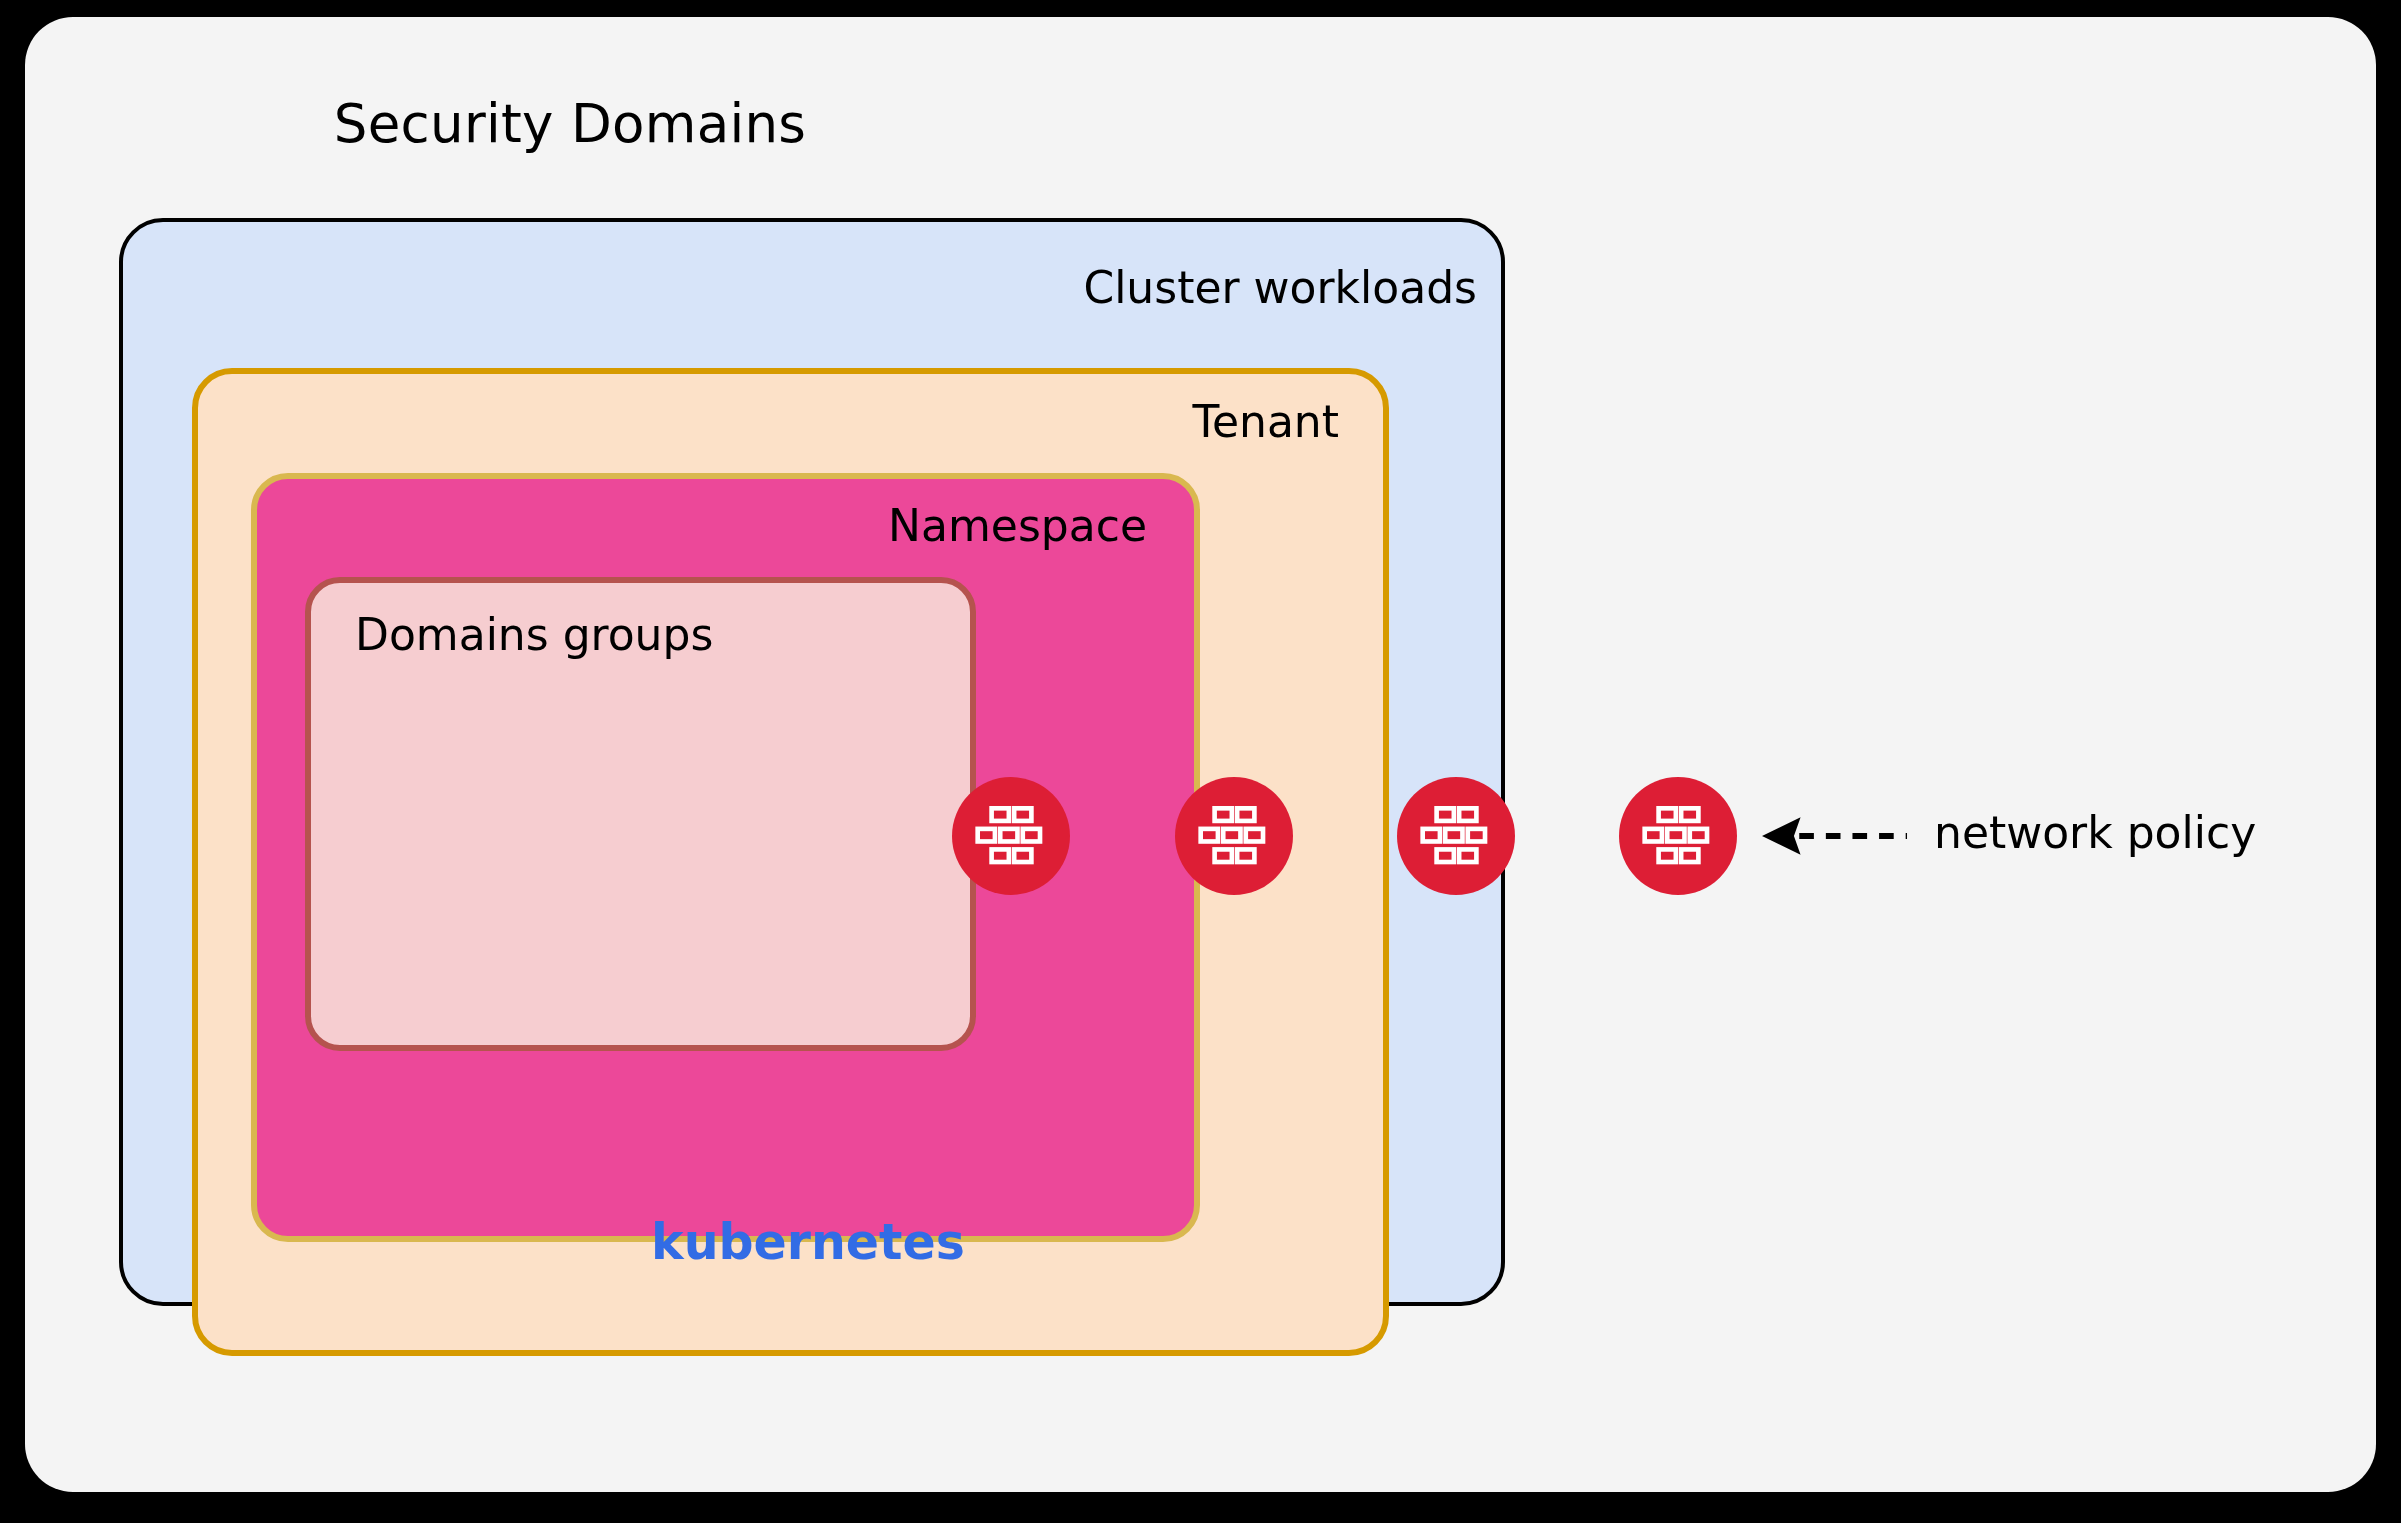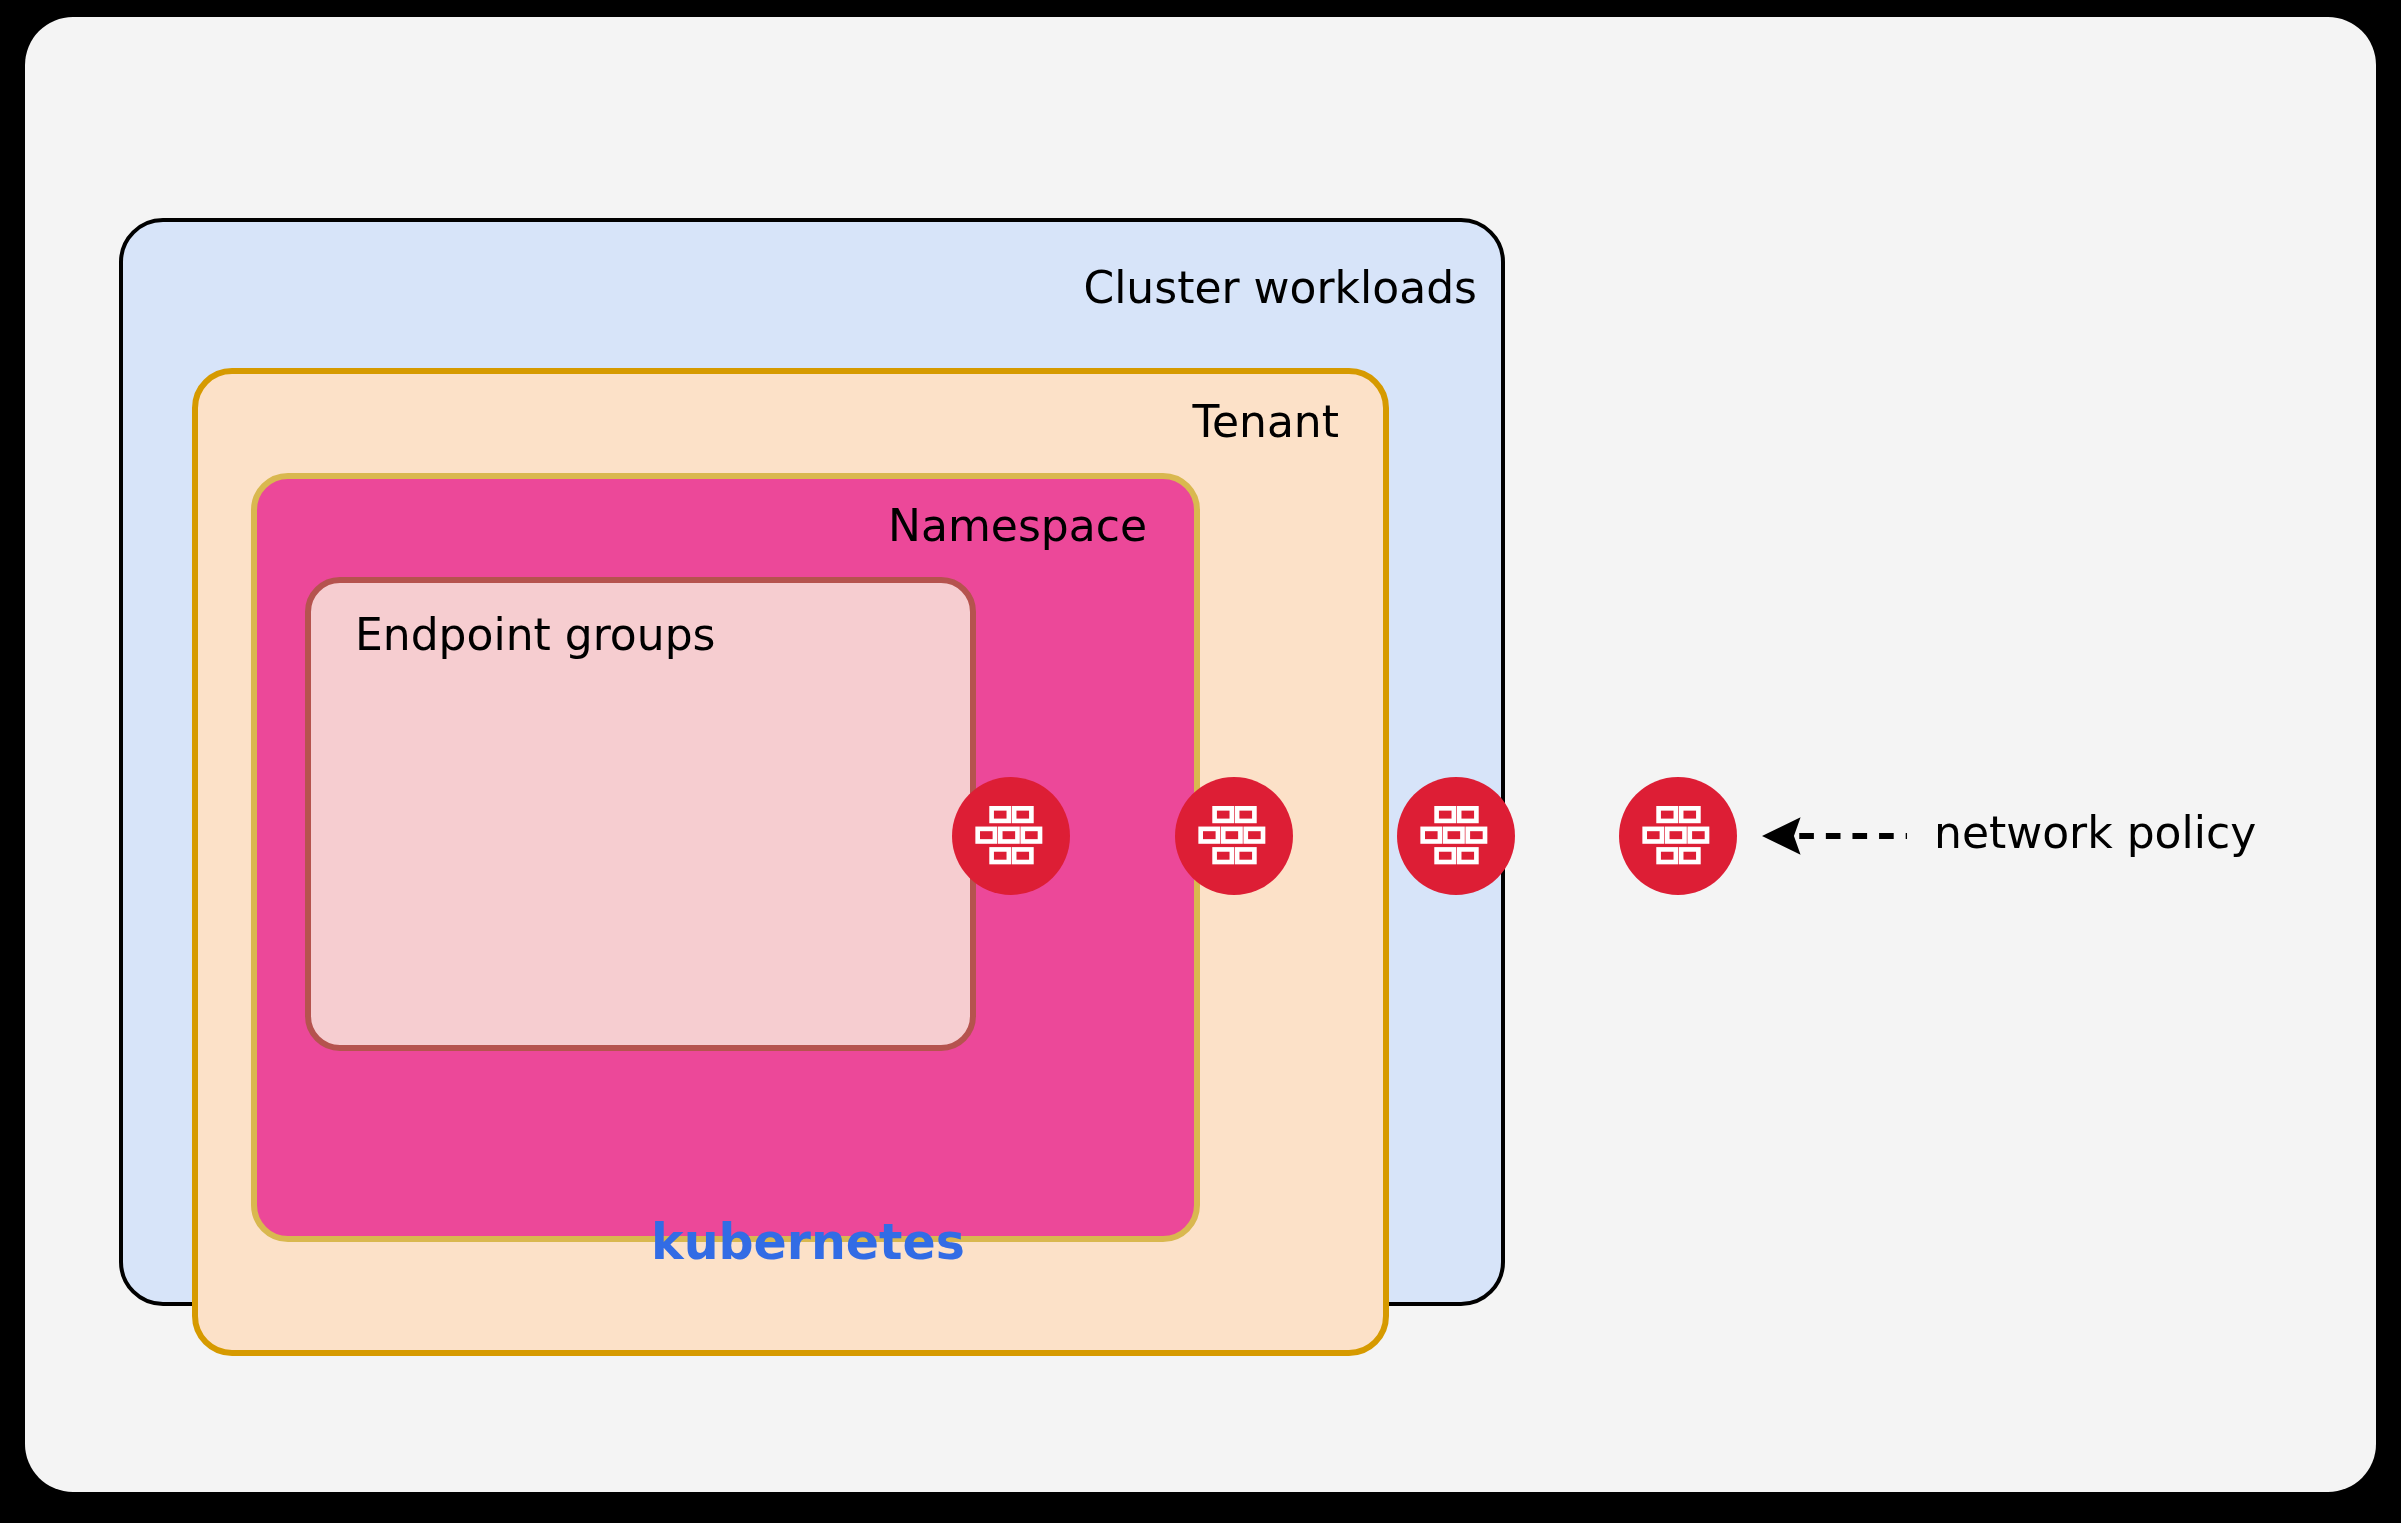--- a/index.html
+++ b/index.html
@@ -184,35 +184,36 @@
     white-space: nowrap;
   }
 </style>
 </head>
 <body>
 
 <div id="canvas">
 
   <div class="security-domains">
 
+    <div class="sd-title">Security Domains</div>
 
     <div class="cluster-workloads">
 
       <div class="cw-title">Cluster workloads</div>
 
       <div class="tenant">
 
         <div class="tenant-title">Tenant</div>
 
         <div class="namespace">
 
           <div class="namespace-title">Namespace</div>
 
           <div class="endpoint-groups">
-            <div class="eg-title">Endpoint groups</div>
+            <div class="eg-title">Domains groups</div>
           </div>
 
         </div>
       </div>
 
       <div class="k8s-logo">kubernetes</div>
 
     </div>
 
     <div class="fw fw-1">

